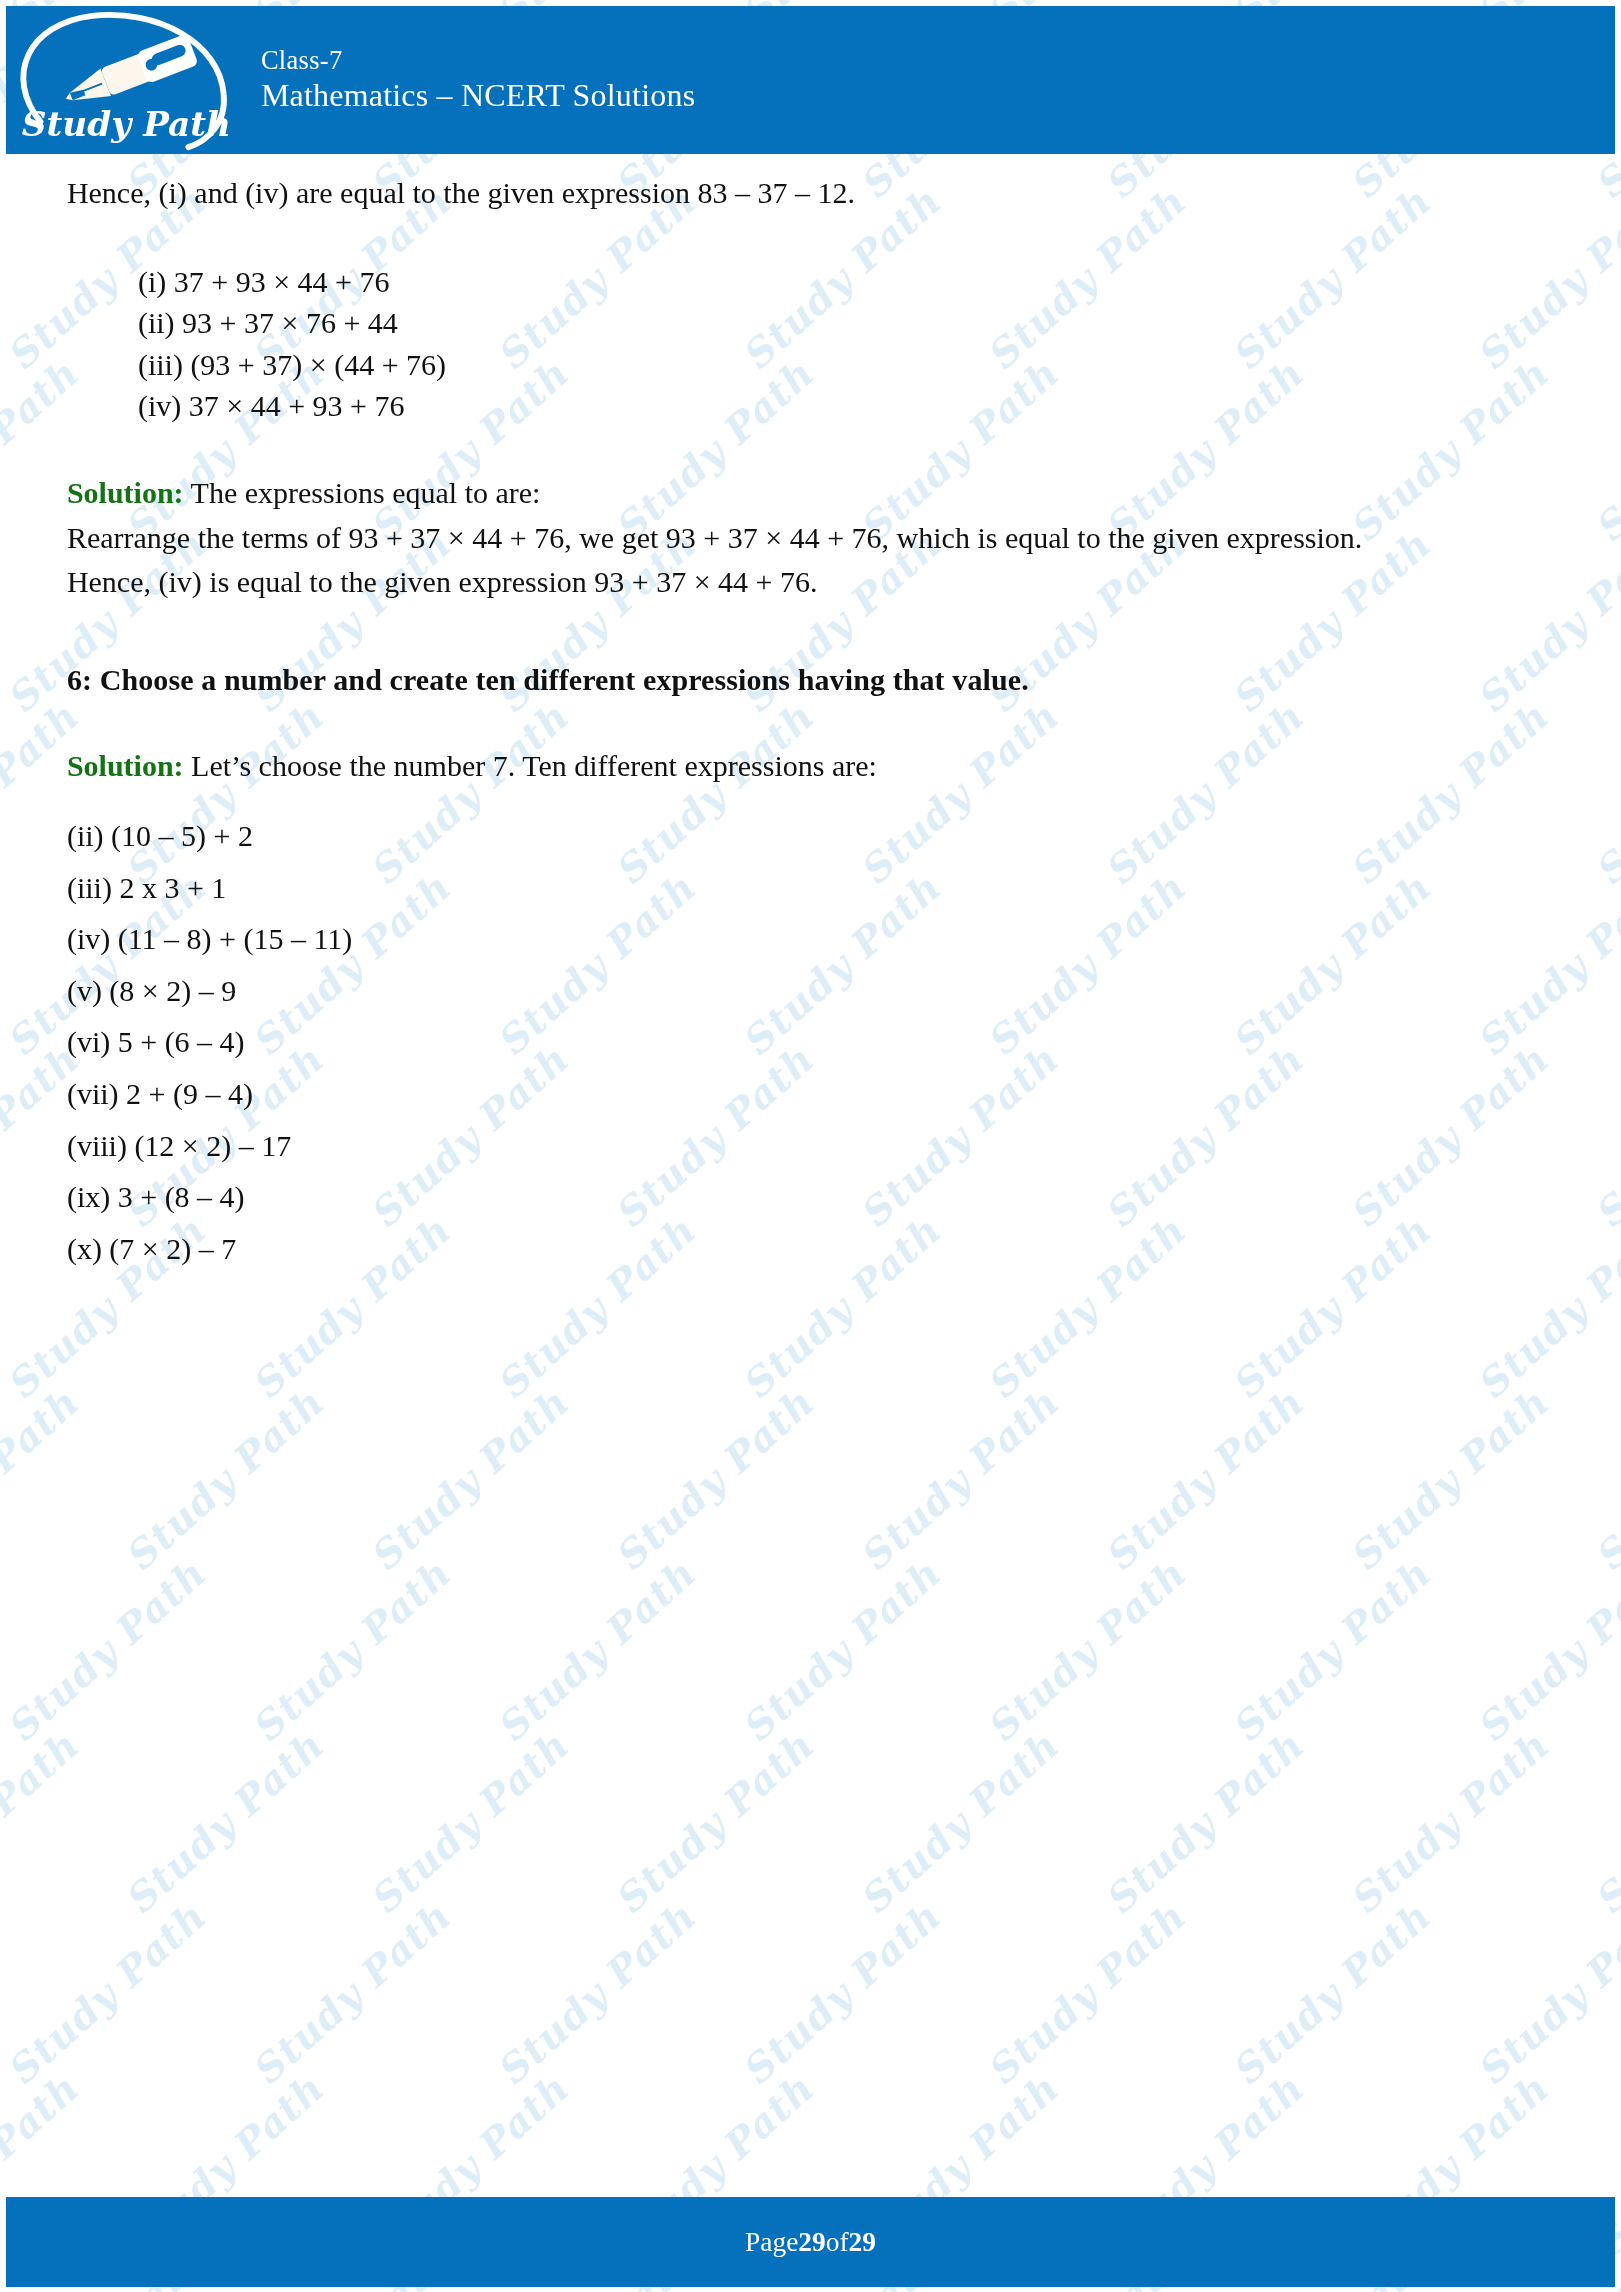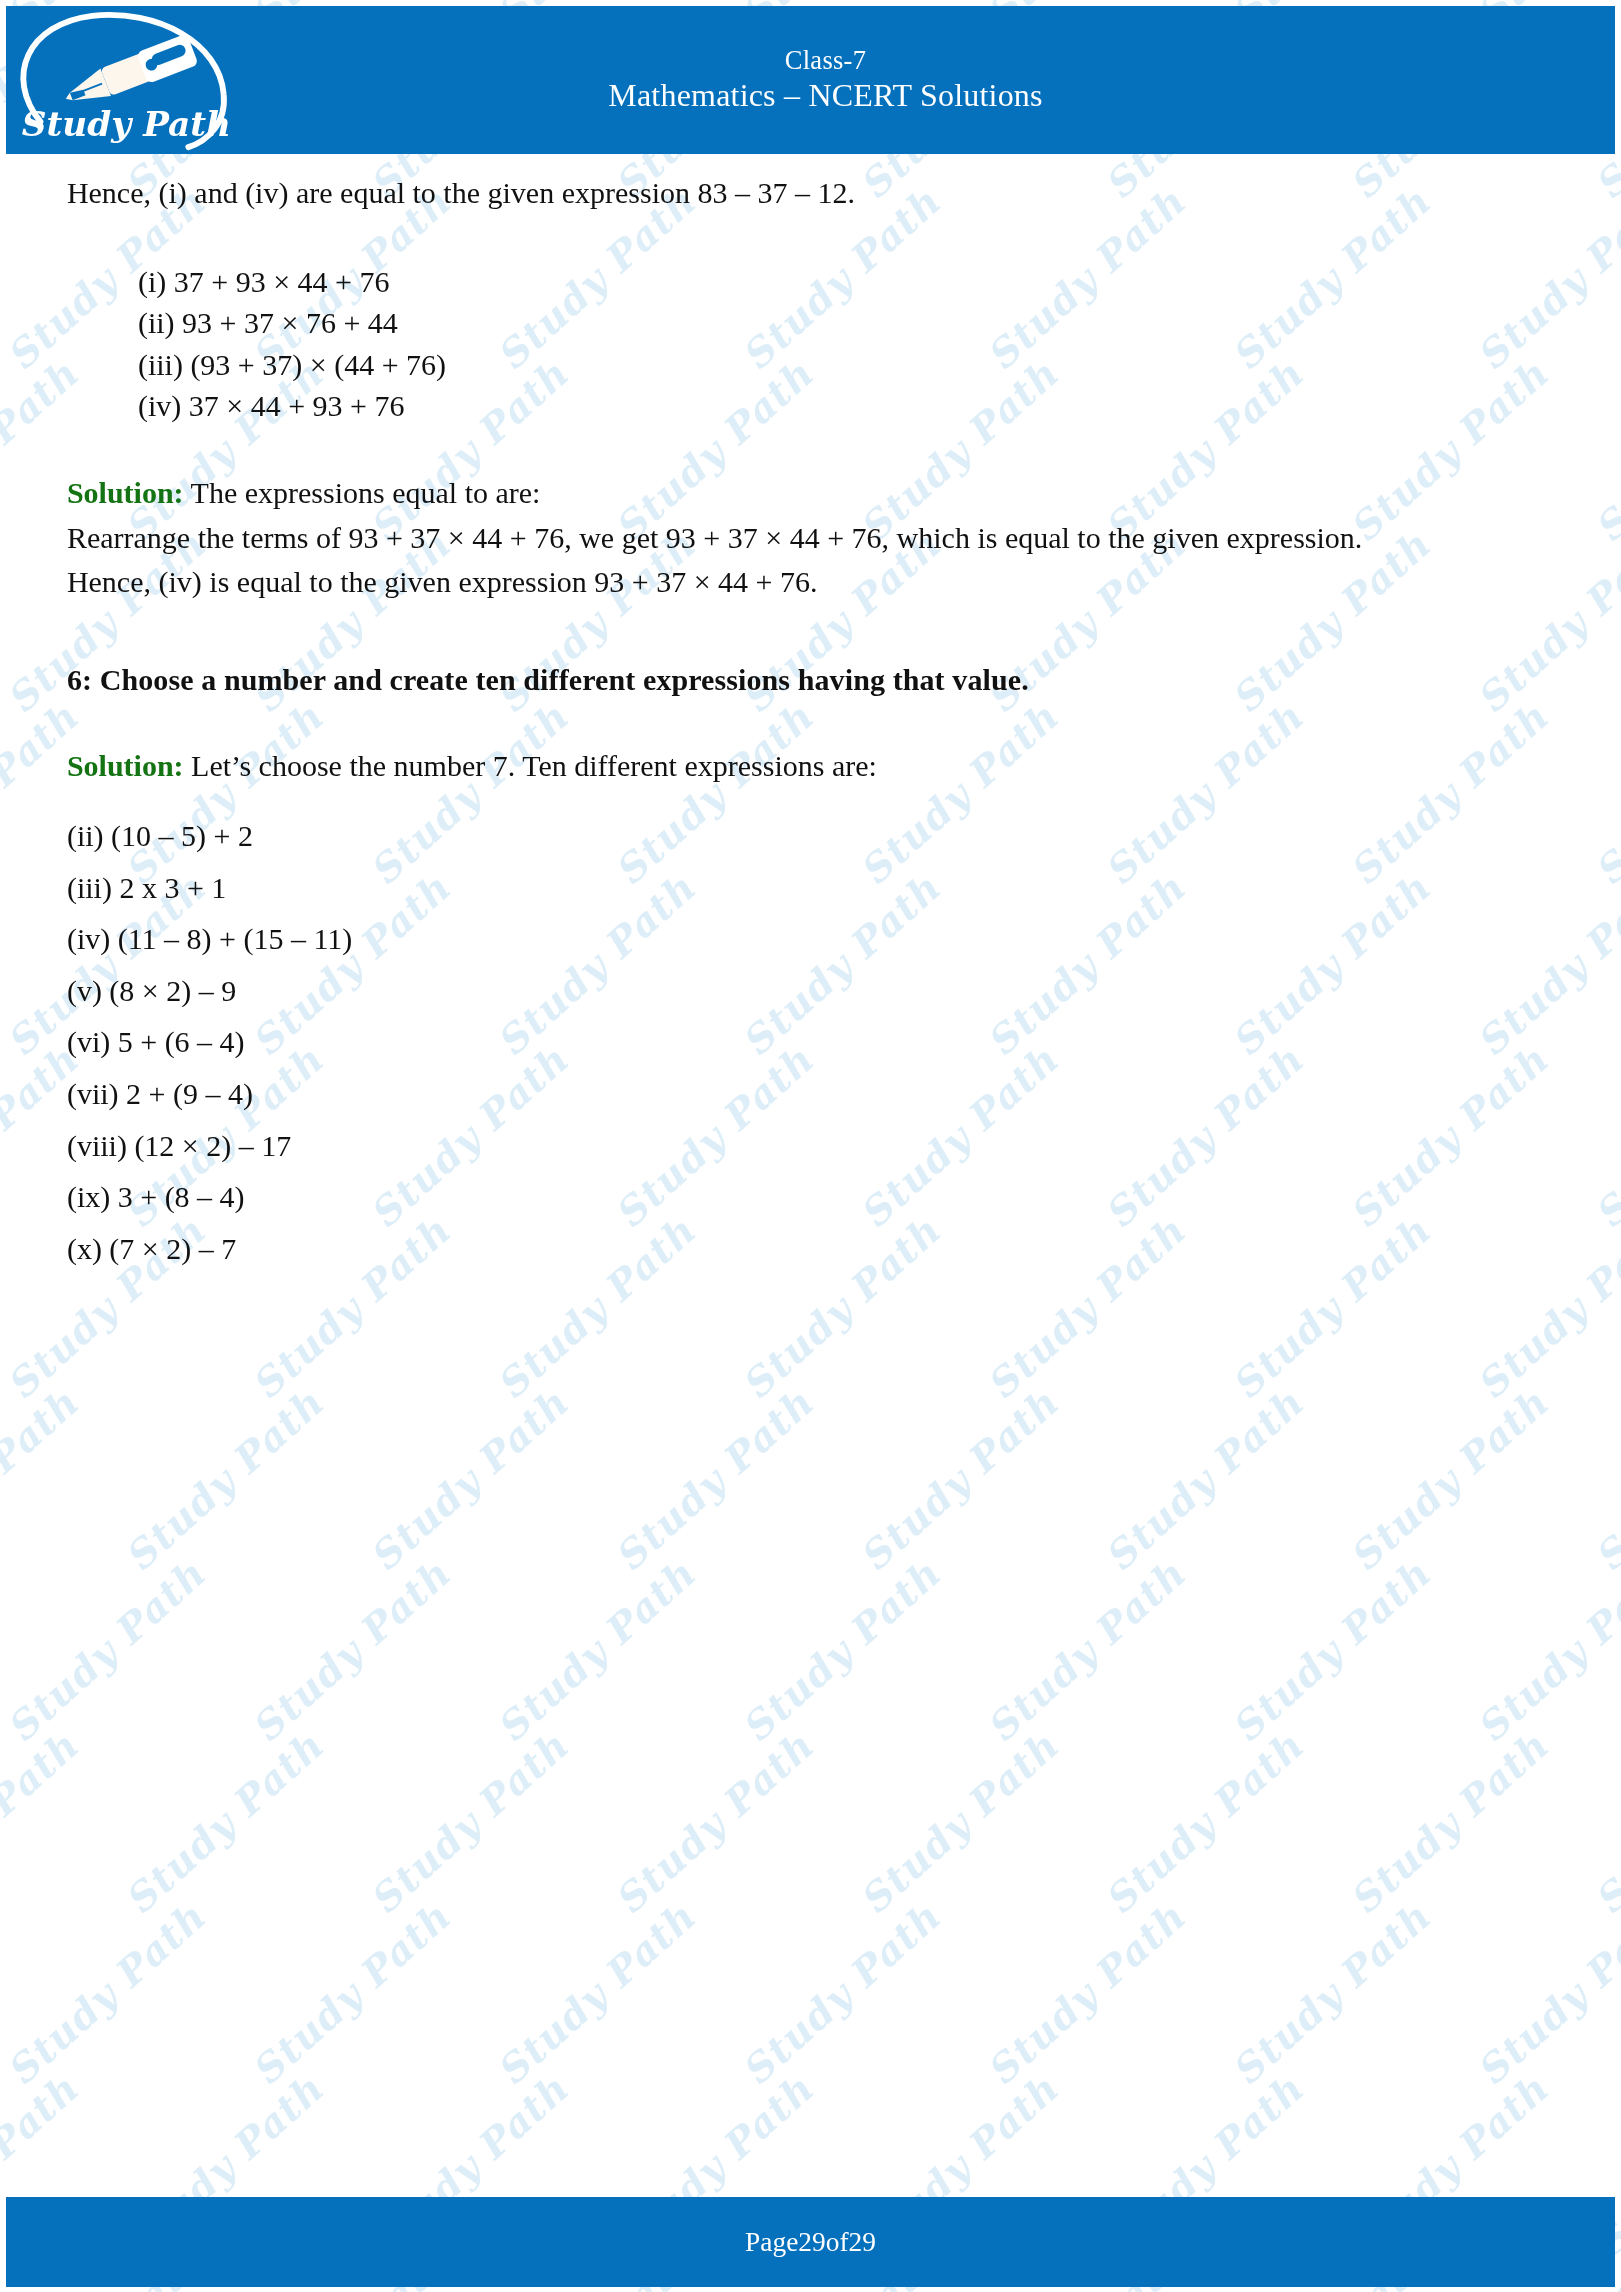--- a/index.html
+++ b/index.html
@@ -52,21 +52,20 @@
   }
   .logo-box {
     width: 255px;
     height: 148px;
     flex: 0 0 255px;
     position: relative;
   }
   .logo-svg { display:block; }
   .header-titles {
     flex: 1 1 auto;
-    text-align: center;
     color: #ffffff;
     padding-right: 225px;
     line-height: 1.18;
   }
   .h-line1 {
     font-size: 26.5px;
     letter-spacing: 0.3px;
   }
   .h-line2, .h-line3 {
     font-size: 32px;
@@ -132,21 +131,21 @@
     bottom: 5.9px;
     height: 90px;
     background: #0571BD;
     color: #ffffff;
     display: flex;
     align-items: center;
     justify-content: center;
     font-size: 27.4px;
     z-index: 3;
   }
-  .footer-bar .pg-num { font-weight: normal; }
+  .footer-bar .pg-num { font-weight: bold; }
 </style>
 </head>
 <body>
 
 <div class="page">
 
   <div class="watermark-layer" id="wm-layer">
       <div class="wm" style="left: 0px; top: 0px;">Study Path</div>
       <div class="wm" style="left: 245px; top: 0px;">Study Path</div>
       <div class="wm" style="left: 490px; top: 0px;">Study Path</div>

